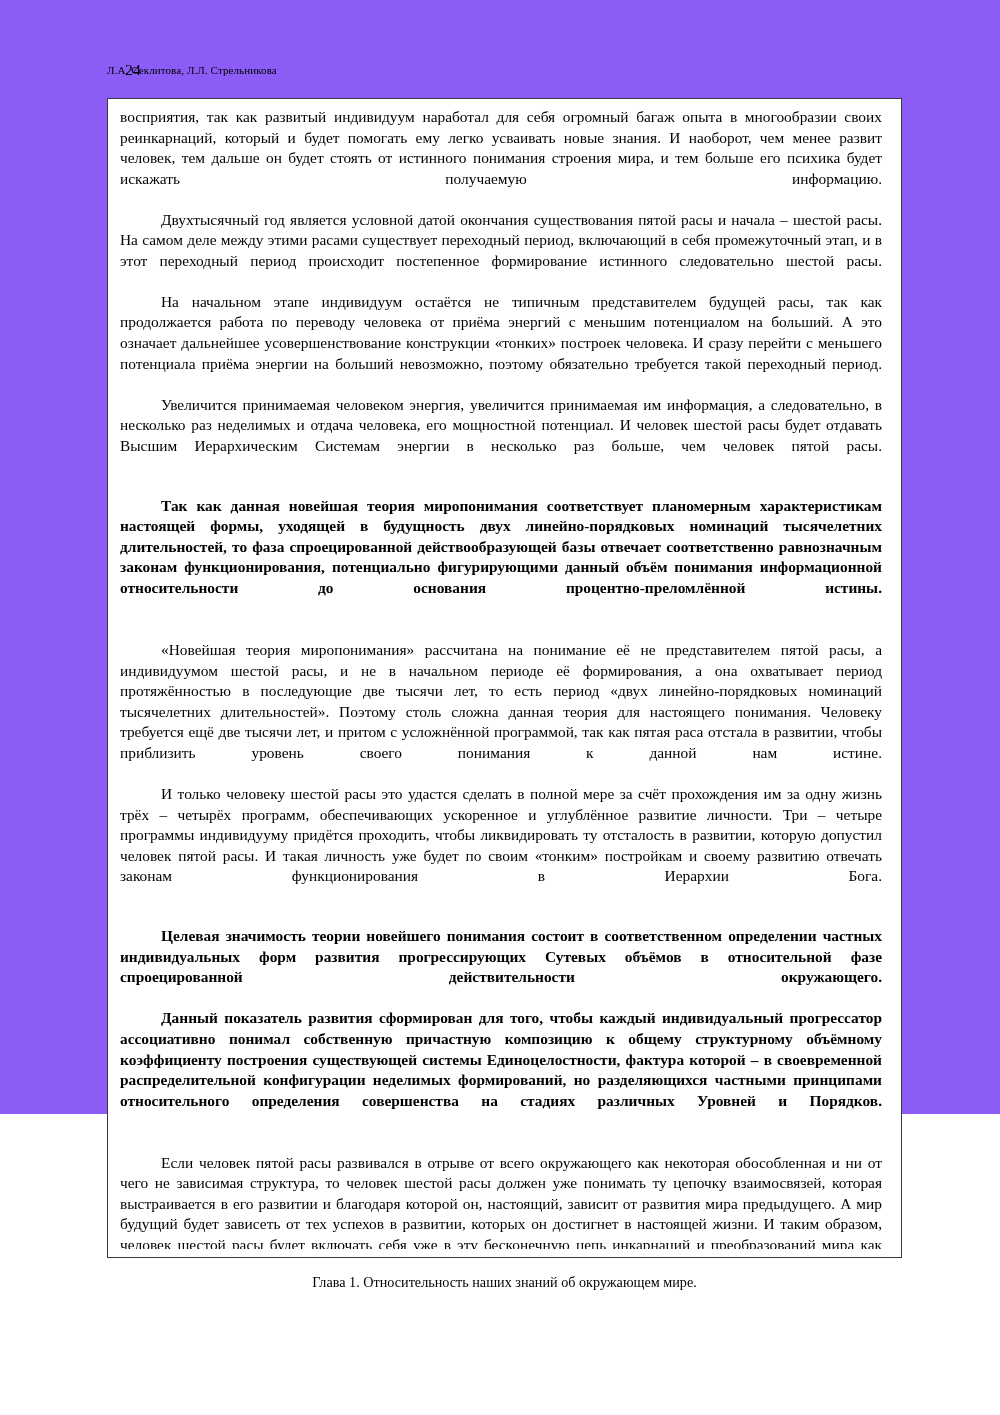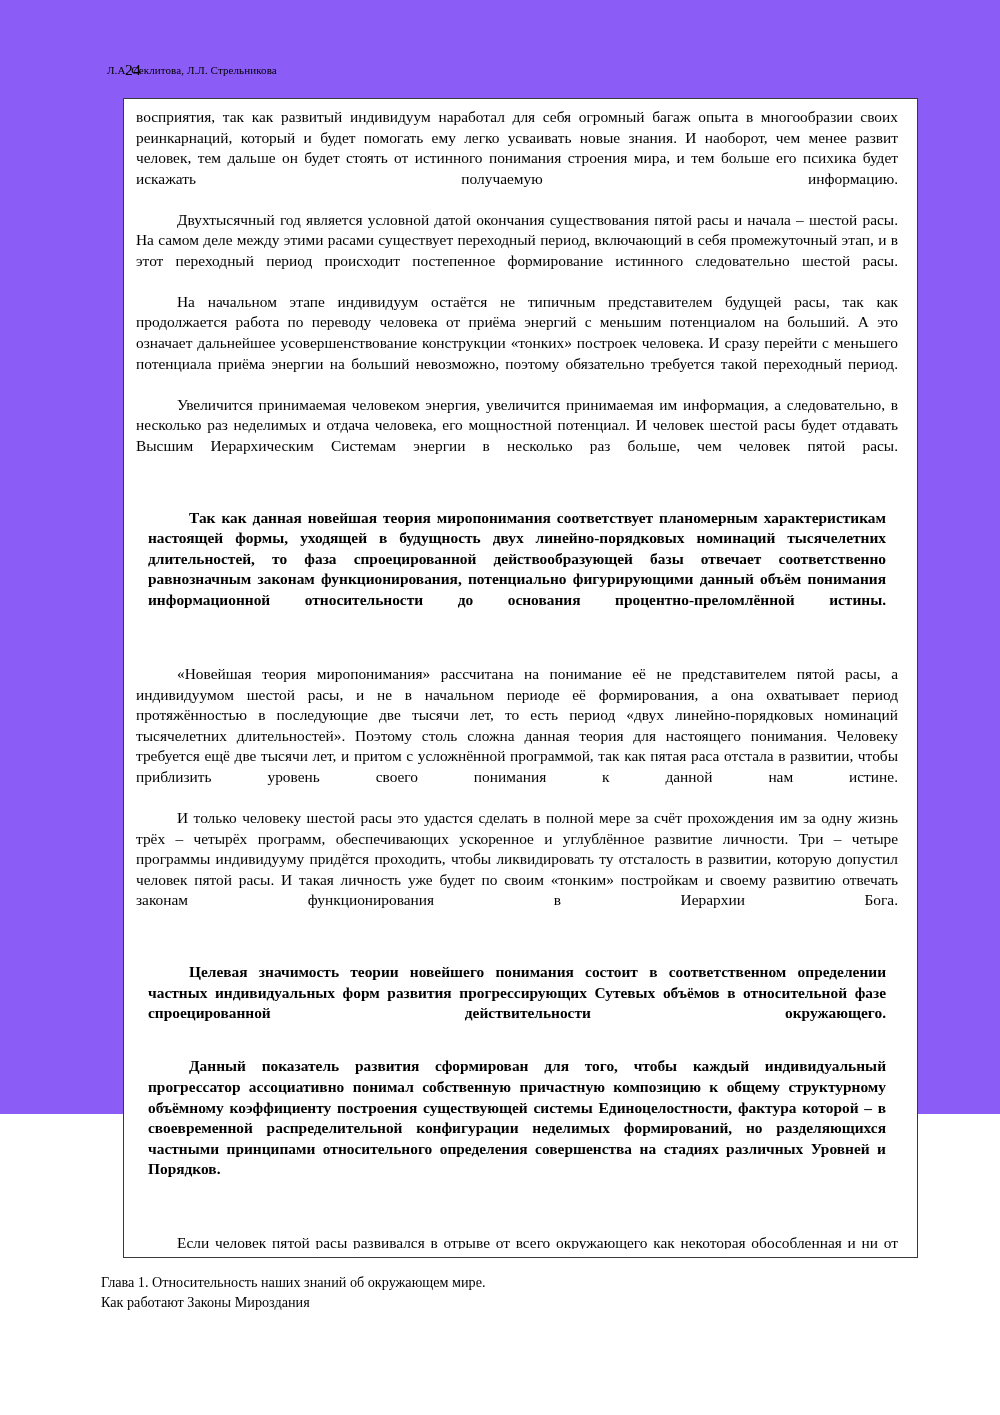--- a/index.html
+++ b/index.html
@@ -48,21 +48,21 @@
     top: 0;
     width: 795px;
     text-align: left;
     font-size: 11px;
     letter-spacing: 0.1px;
   }
 
   
   .frame {
     position: absolute;
-    left: 123px;
+    left: 107px;
     top: 98px;
     width: 795px;
     height: 1160px;
     border: 1.6px solid #3a3a3a;
     box-sizing: border-box;
     background: #ffffff;
   }
 
   .frame-inner {
     position: absolute;
@@ -82,21 +82,21 @@
     hyphens: manual;
     -webkit-hyphens: manual;
     word-spacing: 0.02em;
   }
 
   p.body-par.noindent {
     text-indent: 0;
   }
 
   p.bold-par {
-    margin: 12px;
+    margin: 0;
     font-size: 15.4px;
     line-height: 20.55px;
     text-align: justify;
     text-indent: 41px;
     font-weight: bold;
     hyphens: manual;
     -webkit-hyphens: manual;
   }
   .gap-md { height: 19px; }
   .gap-lg { height: 21px; }
@@ -105,24 +105,24 @@
   p.body-par:after,
   p.bold-par:after {
     content: "";
     display: inline-block;
     width: 100%;
   }
 
   
   .footer {
     position: absolute;
-    left: 101px;
+    left: 107px;
     top: 1272px;
     width: 795px;
-    text-align: left;
+    text-align: center;
     font-size: 14.2px;
     line-height: 20px;
   }
   .footer div { white-space: nowrap; }
 </style>
 </head>
 <body>
 
 <div class="page">
 
@@ -161,16 +161,15 @@
       <div class="gap-lg"></div>
 
 
       <p class="body-par">Если человек пятой расы развивался в отрыве от всего окружающего как некоторая обособленная и ни от чего не зависимая структура, то человек шестой расы должен уже понимать ту цепочку взаимосвязей, которая выстраивается в его развитии и благодаря которой он, настоящий, зависит от развития мира предыдущего. А мир будущий будет зависеть от тех успехов в развитии, которых он достигнет в настоящей жизни. И таким образом, человек шестой расы будет включать себя уже в эту бесконечную цепь инкарнаций и преобразований мира как необходимое звено развития в общей «системе Единоцелостности».</p>
 
     </div>
   </div>
 
   <div class="footer">
     <div>Глава 1. Относительность наших знаний об окружающем мире.</div>
-    <div>Как работают Законы Мироздания</div>
   </div>
 
 </div>
 
 </body></html>

